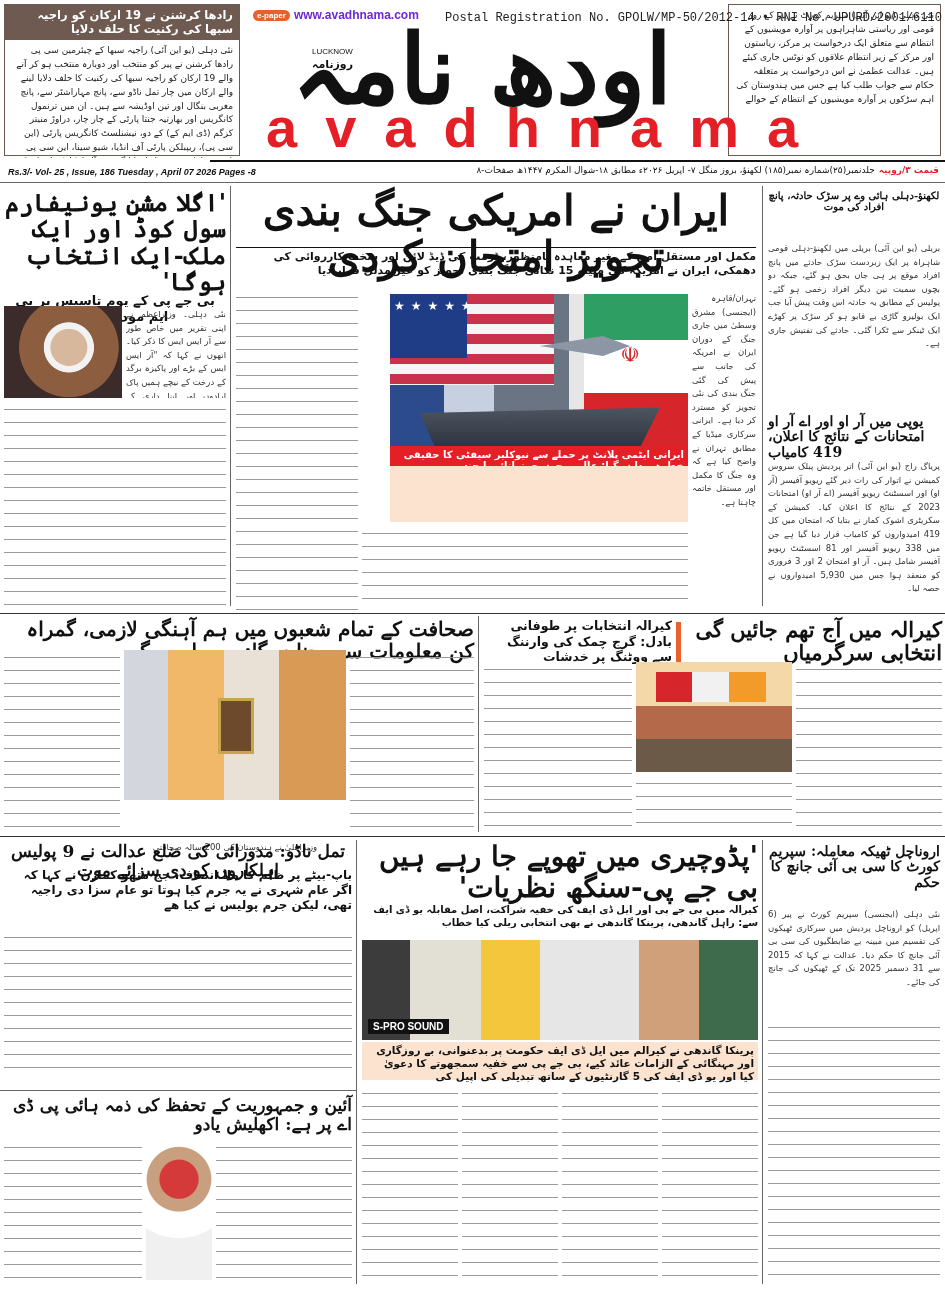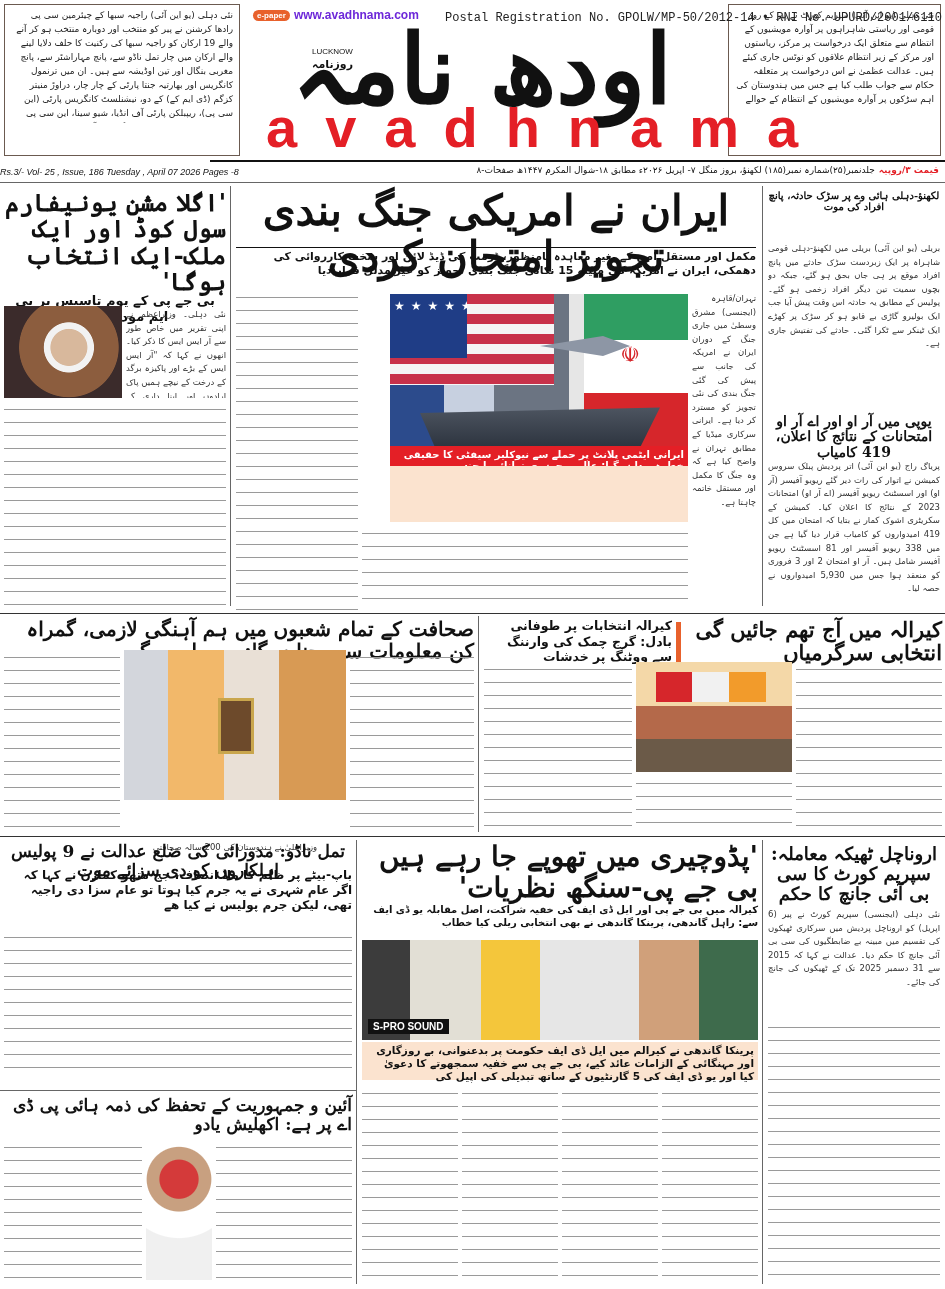--- a/index.html
+++ b/index.html
@@ -29,20 +29,21 @@
   .lines { background: repeating-linear-gradient(to bottom, transparent 0 7px, #9a9a9a 7px 8px, transparent 8px 13px); }
 
   .photo { overflow: hidden; }
   .redbar { background: #e41f26; color: #fff; font-weight: bold; }
   .peachbox { background: #fbe3cf; }
 </style>
 </head>
 <body>
 
 <div class="abs mast-box" style="left:4px;top:4px;width:236px;height:152px;">
+  <div class="mhead rtl" style="font-size:11.5px;">رادھا کرشنن نے 19 ارکان کو راجیہ سبھا کی رکنیت کا حلف دلایا</div>
   <div class="mbody rtl" style="height:118px;overflow:hidden;">نئی دہلی (یو این آئی) راجیہ سبھا کے چیئرمین سی پی رادھا کرشنن نے پیر کو منتخب اور دوبارہ منتخب ہو کر آنے والے 19 ارکان کو راجیہ سبھا کی رکنیت کا حلف دلایا لینے والے ارکان میں چار تمل ناڈو سے، پانچ مہاراشٹر سے، پانچ مغربی بنگال اور تین اوڈیشہ سے ہیں۔ ان میں ترنمول کانگریس اور بھارتیہ جنتا پارٹی کے چار چار، دراوڑ منیتر کزگم (ڈی ایم کے) کے دو، نیشنلسٹ کانگریس پارٹی (این سی پی)، ریپبلکن پارٹی آف انڈیا، شیو سینا، این سی پی (شرد پوار)، بیجو جنتا دل، کانگریس، آل انڈیا ڈی ایم کے کے ایک ایک اور ایک آزاد رکن شامل ہیں۔ حلف لینے والے ارکان میں تین خواتین اور 16 مرد ہیں۔ ان میں سے پانچ ارکان ایوان میں دوبارہ منتخب ہوکر آئے ہیں۔ مسٹر شرد چندر پوار نے ایوان میں وزیراعظم کے سامنے حلف لیا۔</div>
 </div>
 
 <div class="abs mast-box" style="left:728px;top:4px;width:213px;height:152px;">
   <div class="mbody rtl" style="height:100px;overflow:hidden;">نئی دہلی (یو این آئی) سپریم کورٹ نے پیر کے روز قومی اور ریاستی شاہراہوں پر آوارہ مویشیوں کے انتظام سے متعلق ایک درخواست پر مرکز، ریاستوں اور مرکز کے زیر انتظام علاقوں کو نوٹس جاری کیئے ہیں۔ عدالت عظمیٰ نے اس درخواست پر متعلقہ حکام سے جواب طلب کیا ہے جس میں ہندوستان کی اہم سڑکوں پر آوارہ مویشیوں کے انتظام کے حوالے سے ہدایات دینے کی استدعا کی گئی ہے۔ درخواست میں قومی شاہراہوں اور ایکسپریس ویز پر حادثات کے شکار حصوں پر لازمی باڑ لگانے کا مطالبہ کیا گیا ہے۔</div>
 </div>
 
 <div class="abs" style="left:253px;top:8px;display:flex;align-items:center;gap:4px;">
   <span style="background:#e8612c;color:#fff;font-size:8px;font-weight:bold;padding:1px 4px;border-radius:6px;font-family:'Liberation Sans',sans-serif;">e-paper</span>
   <span style="font-family:'Liberation Sans',sans-serif;font-weight:bold;font-size:12px;color:#6d28d9;">www.avadhnama.com</span>
@@ -50,21 +51,21 @@
 <div class="abs small-meta" style="left:445px;top:11px;">Postal Registration No. GPOLW/MP-50/2012-14 • RNI No. UPURD/2001/6110</div>
 
 <div class="abs" style="left:312px;top:47px;font-family:'Liberation Sans',sans-serif;font-size:8px;">LUCKNOW</div>
 <div class="abs" style="left:312px;top:58px;font-size:11px;font-weight:bold;">روزنامہ</div>
 
 <div class="abs logo-urdu" style="left:252px;top:22px;width:460px;text-align:center;direction:rtl;">اودھ نامہ</div>
 <div class="abs logo-latin" style="left:266px;top:100px;width:460px;">avadhnama</div>
 
 <div class="abs rule" style="left:210px;top:160px;width:735px;"></div>
 
-<div class="abs" style="left:0;top:167px;font-family:'Liberation Sans',sans-serif;font-size:9px;font-weight:normal;font-style:italic;color:#111;">Rs.3/- Vol- 25 , Issue, 186  Tuesday , April 07 2026   Pages -8</div>
+<div class="abs" style="left:8px;top:167px;font-family:'Liberation Sans',sans-serif;font-size:9px;font-weight:bold;font-style:italic;color:#111;">Rs.3/- Vol- 25 , Issue, 186  Tuesday , April 07 2026   Pages -8</div>
 <div class="abs" style="right:6px;top:165px;display:flex;gap:4px;direction:rtl;font-size:9px;">
   <span style="color:#e41f26;font-weight:bold;">قیمت ۳/روپیہ</span>
   <span>جلدنمبر(۲۵)شمارہ نمبر(۱۸۵) لکھنؤ، بروز منگل ۷- اپریل ۲۰۲۶ء مطابق ۱۸-شوال المکرم ۱۴۴۷ھ صفحات-۸</span>
 </div>
 <div class="abs hrule" style="left:0;top:182px;width:945px;"></div>
 
 <div class="abs hl rtl" style="left:4px;top:190px;width:222px;font-size:24px;">'اگلا مشن یونیفارم سول کوڈ اور ایک ملک-ایک انتخاب ہوگا'</div>
 <div class="abs sub rtl" style="left:4px;top:293px;width:222px;font-size:13px;text-align:center;">بی جے پی کے یوم تاسیس پر پی ایم مودی کا بیان</div>
 <div class="abs photo" style="left:4px;top:306px;width:118px;height:92px;background:radial-gradient(circle at 55% 45%, #d8b89c 0 22%, #f2f2f2 23% 30%, #8c5d3e 31% 60%, #3b2b2b 61%);"></div>
 <div class="abs txtcol" style="left:126px;top:308px;width:100px;height:90px;">نئی دہلی۔ وزیراعظم نے اپنی تقریر میں خاص طور سے آر ایس ایس کا ذکر کیا۔ انھوں نے کہا کہ "آر ایس ایس کے بڑے اور پاکیزہ برگد کے درخت کے نیچے ہمیں پاک ارادوں اور اپنا داری کے ساتھ سیاست میں قدم رکھنے کی ترغیب ملی۔</div>
@@ -90,21 +91,21 @@
 <div class="abs redbar rtl" style="left:390px;top:446px;width:298px;font-size:10px;padding:3px 4px;">ایرانی ایٹمی پلانٹ پر حملے سے نیوکلیر سیفٹی کا حقیقی خطرہ پیدا ہوگیا: عالمی جوہری توانائی ایجنسی</div>
 <div class="abs peachbox txtcol lines" style="left:390px;top:466px;width:298px;height:56px;"></div>
 
 <div class="abs txtcol" style="left:692px;top:292px;width:64px;height:318px;">تہران/قاہرہ (ایجنسی) مشرق وسطیٰ میں جاری جنگ کے دوران ایران نے امریکہ کی جانب سے پیش کی گئی جنگ بندی کی نئی تجویز کو مسترد کر دیا ہے۔ ایرانی سرکاری میڈیا کے مطابق تہران نے واضح کیا ہے کہ وہ جنگ کا مکمل اور مستقل خاتمہ چاہتا ہے۔</div>
 <div class="abs txtcol lines" style="left:362px;top:526px;width:326px;height:84px;"></div>
 
 <div class="abs vrule" style="left:762px;top:186px;height:420px;"></div>
 
 <div class="abs hl rtl" style="left:768px;top:190px;width:172px;font-size:10px;text-align:center;">لکھنؤ-دہلی ہائی وے پر سڑک حادثہ، پانچ افراد کی موت</div>
 <div class="abs txtcol" style="left:768px;top:242px;width:172px;height:168px;">بریلی (یو این آئی) بریلی میں لکھنؤ-دہلی قومی شاہراہ پر ایک زبردست سڑک حادثے میں پانچ افراد موقع پر ہی جاں بحق ہو گئے، جبکہ دو بچوں سمیت تین دیگر افراد زخمی ہو گئے۔ پولیس کے مطابق یہ حادثہ اس وقت پیش آیا جب ایک بولیرو گاڑی بے قابو ہو کر سڑک پر کھڑے ایک ٹینکر سے ٹکرا گئی۔ حادثے کی تفتیش جاری ہے۔</div>
-<div class="abs hl rtl" style="left:768px;top:414px;width:172px;font-size:14px;text-align:center;">یوپی میں آر او اور اے آر او امتحانات کے نتائج کا اعلان، 419 کامیاب</div>
+<div class="abs hl rtl" style="left:768px;top:414px;width:172px;font-size:14px;text-align:left;">یوپی میں آر او اور اے آر او امتحانات کے نتائج کا اعلان، 419 کامیاب</div>
 <div class="abs txtcol" style="left:768px;top:460px;width:172px;height:148px;">پریاگ راج (یو این آئی) اتر پردیش پبلک سروس کمیشن نے اتوار کی رات دیر گئے ریویو آفیسر (آر او) اور اسسٹنٹ ریویو آفیسر (اے آر او) امتحانات 2023 کے نتائج کا اعلان کیا۔ کمیشن کے سکریٹری اشوک کمار نے بتایا کہ امتحان میں کل 419 امیدواروں کو کامیاب قرار دیا گیا ہے جن میں 338 ریویو آفیسر اور 81 اسسٹنٹ ریویو آفیسر شامل ہیں۔ آر او امتحان 2 اور 3 فروری کو منعقد ہوا جس میں 5,930 امیدواروں نے حصہ لیا۔</div>
 
 <div class="abs hrule" style="left:0;top:613px;width:945px;background:#333;"></div>
 
 <div class="abs hl rtl" style="left:4px;top:618px;width:470px;font-size:20px;">صحافت کے تمام شعبوں میں ہم آہنگی لازمی، گمراہ کن معلومات سے بچنا ہوگا: سی ایم یوگی</div>
 <div class="abs txtcol lines" style="left:350px;top:650px;width:124px;height:180px;"></div>
 <div class="abs photo" style="left:124px;top:650px;width:222px;height:150px;background:linear-gradient(90deg,#d3d6dc 0 20%,#f2b86a 20% 45%,#e9e0d6 45% 70%,#d89a54 70%);">
   <div style="position:absolute;left:94px;top:48px;width:36px;height:56px;background:#6d4a2b;border:3px solid #c9a64d;"></div>
 </div>
 <div class="abs txtcol" style="left:124px;top:810px;width:222px;height:18px;text-align:center;margin-top:31px;">وزیراعلیٰ نے ہندوستان کی 200 سالہ صحافتی</div>
@@ -143,15 +144,15 @@
 </div>
 <div class="abs peachbox" style="left:362px;top:1042px;width:396px;height:38px;"></div>
 <div class="abs sub rtl" style="left:366px;top:1044px;width:388px;font-size:10.5px;">پرینکا گاندھی نے کیرالم میں ایل ڈی ایف حکومت پر بدعنوانی، بے روزگاری اور مہنگائی کے الزامات عائد کیے، بی جے پی سے خفیہ سمجھوتے کا دعویٰ کیا اور یو ڈی ایف کی 5 گارنٹیوں کے ساتھ تبدیلی کی اپیل کی</div>
 <div class="abs txtcol lines" style="left:362px;top:1086px;width:96px;height:196px;"></div>
 <div class="abs txtcol lines" style="left:462px;top:1086px;width:96px;height:196px;"></div>
 <div class="abs txtcol lines" style="left:562px;top:1086px;width:96px;height:196px;"></div>
 <div class="abs txtcol lines" style="left:662px;top:1086px;width:96px;height:196px;"></div>
 
 <div class="abs vrule" style="left:762px;top:840px;height:444px;"></div>
 
-<div class="abs hl rtl" style="left:768px;top:844px;width:172px;font-size:18px;text-align:center;">اروناچل ٹھیکہ معاملہ: سپریم کورٹ کا سی بی آئی جانچ کا حکم</div>
+<div class="abs hl rtl" style="left:768px;top:844px;width:172px;font-size:14px;">اروناچل ٹھیکہ معاملہ: سپریم کورٹ کا سی بی آئی جانچ کا حکم</div>
 <div class="abs txtcol" style="left:768px;top:908px;width:172px;height:110px;">نئی دہلی (ایجنسی) سپریم کورٹ نے پیر (6 اپریل) کو اروناچل پردیش میں سرکاری ٹھیکوں کی تقسیم میں مبینہ بے ضابطگیوں کی سی بی آئی جانچ کا حکم دیا۔ عدالت نے کہا کہ 2015 سے 31 دسمبر 2025 تک کے ٹھیکوں کی جانچ کی جائے۔</div>
 <div class="abs txtcol lines" style="left:768px;top:1020px;width:172px;height:262px;"></div>
 
 </body></html>

